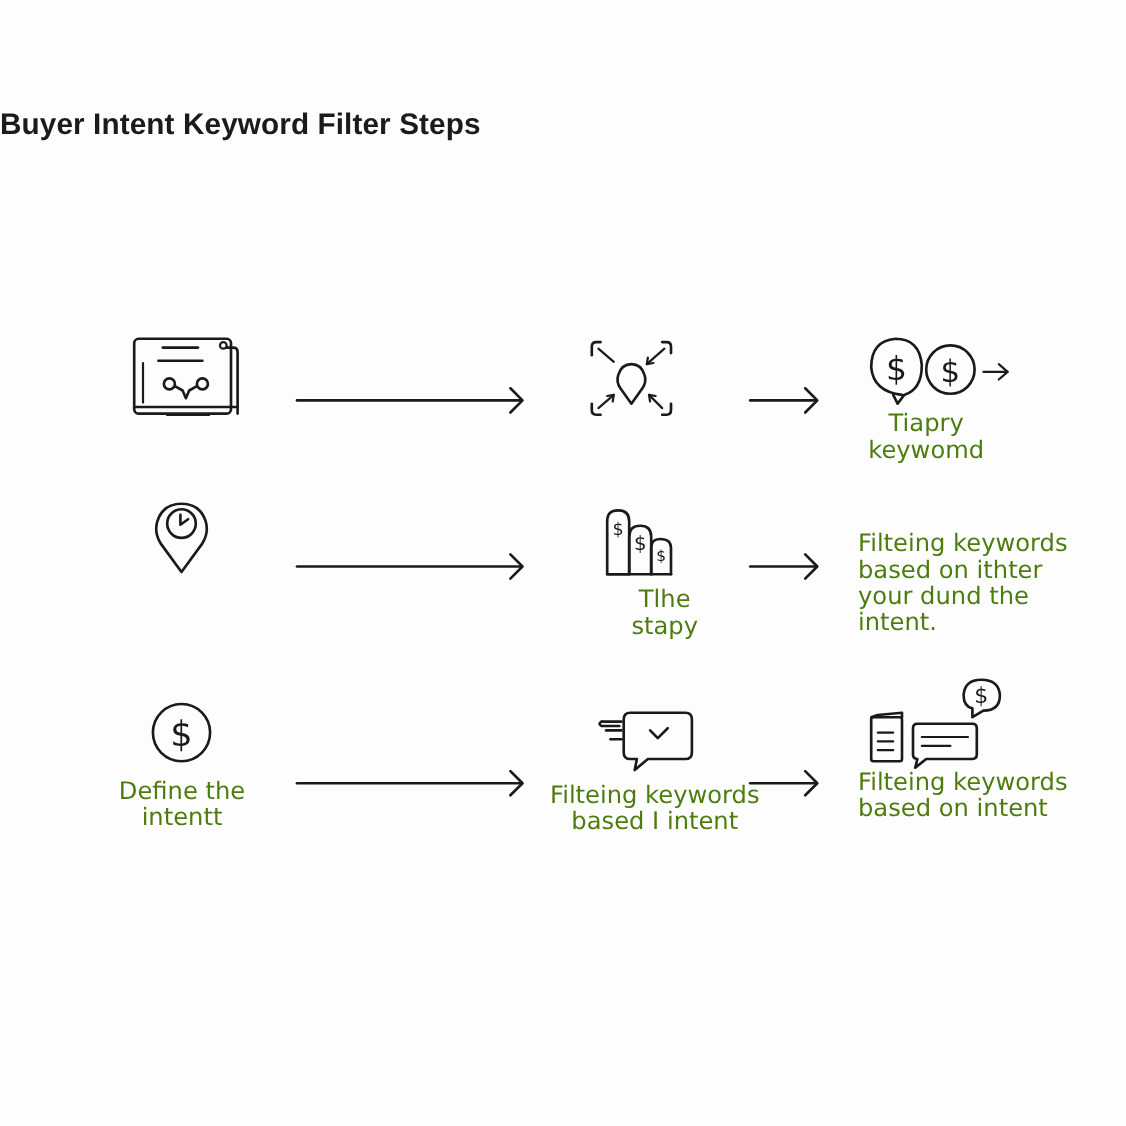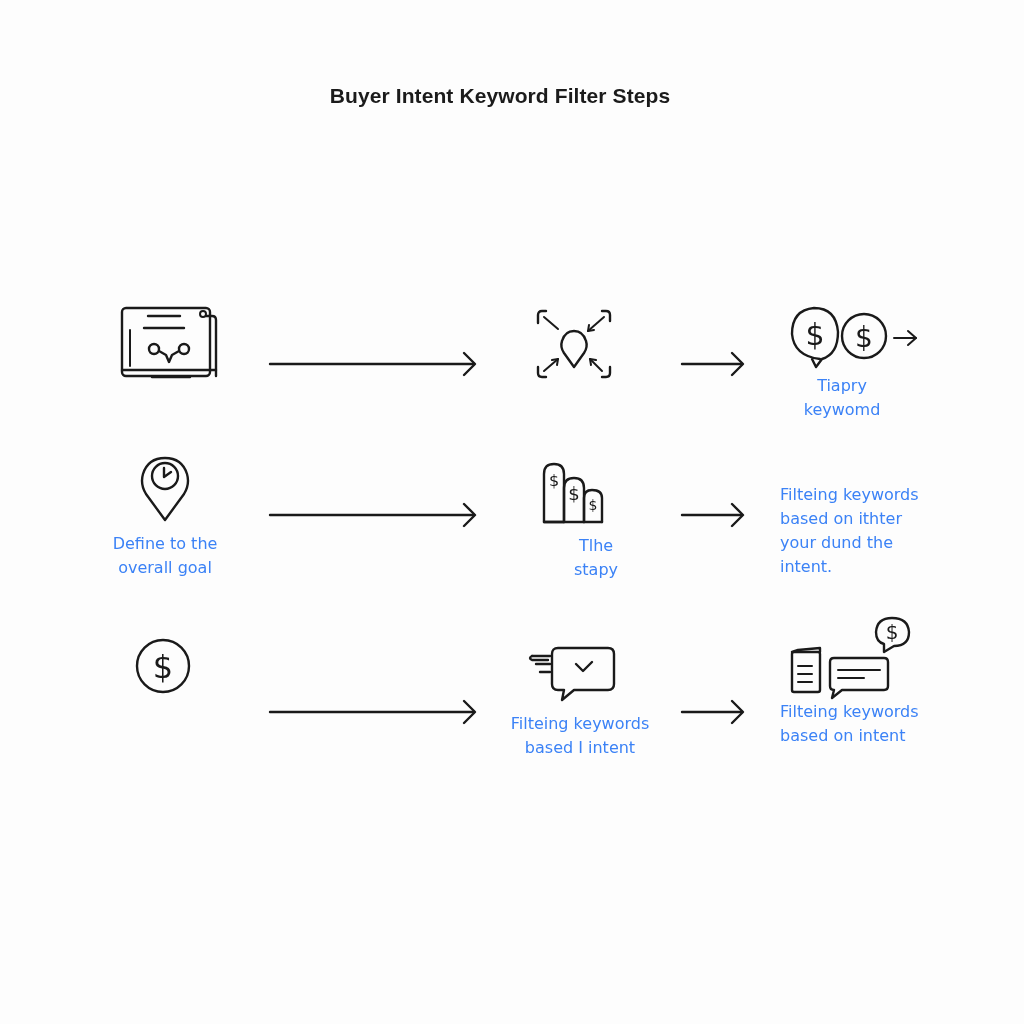--- a/index.html
+++ b/index.html
@@ -12,42 +12,42 @@
     }
     body {
       position: relative;
       font-family: "Liberation Sans", "DejaVu Sans", sans-serif;
       color: #1a1a1a;
     }
     .title {
       position: absolute;
       left: 0;
       width: 1000px;
-      top: 84px;
-      text-align: center;
-      font-size: 21px;
+      top: 98px;
+      text-align: left;
+      font-size: 27px;
       font-weight: bold;
       letter-spacing: 0.1px;
       color: #1b1b1b;
     }
     .node {
       position: absolute;
       display: flex;
       flex-direction: column;
       align-items: center;
     }
     .node svg {
       display: block;
       overflow: visible;
     }
     .label {
       font-family: "DejaVu Sans", sans-serif;
-      font-size: 16px;
+      font-size: 22px;
       line-height: 24px;
-      color: #3b82f6;
+      color: #4d7c0f;
       white-space: pre-line;
     }
     .label.center { text-align: center; }
     .label.left { text-align: left; }
     .arrow {
       position: absolute;
       display: block;
       overflow: visible;
     }
     .stroke { fill: none; stroke: #1a1a1a; stroke-width: 2.4; stroke-linecap: round; stroke-linejoin: round; }
@@ -114,22 +114,20 @@
   <div class="label center" style="margin-top:6px; margin-left:-26px;">Tiapry
 keywomd</div>
 </div>
 
 <div class="node" style="left:106px; top:456px;">
   <svg width="118" height="66" viewBox="0 0 118 66">
     <path class="stroke" d="M59 64 L40 38 Q34 28 37 18 Q42 2 59 2 Q76 2 81 18 Q84 28 78 38 Z"></path>
     <circle class="stroke" cx="59" cy="20" r="13"></circle>
     <path class="stroke" d="M58 12 V21 L65 16"></path>
   </svg>
-  <div class="label center" style="margin-top:10px;">Define to the
-overall goal</div>
 </div>
 
 <svg class="arrow" style="left:268px; top:501px;" width="212" height="28" viewBox="0 0 212 28">
   <line class="stroke" x1="2" y1="14" x2="206" y2="14"></line>
   <path class="stroke" d="M196 3 L207 14 L196 25"></path>
 </svg>
 
 <div class="node" style="left:534px; top:462px;">
   <svg width="80" height="62" viewBox="0 0 80 62">
     <path class="stroke" d="M8 60 V12 Q8 2 18 2 Q28 2 28 12 V60 Z"></path>
@@ -154,20 +152,22 @@
 based on ithter
 your dund the
 intent.</div>
 </div>
 
 <div class="node" style="left:108px; top:638px;">
   <svg width="110" height="56" viewBox="0 0 110 56">
     <circle class="stroke" cx="55" cy="28" r="26"></circle>
     <text class="glyph" x="55" y="40" text-anchor="middle" font-size="32">$</text>
   </svg>
+  <div class="label center" style="margin-top:14px;">Define the
+intentt</div>
 </div>
 
 <svg class="arrow" style="left:268px; top:698px;" width="212" height="28" viewBox="0 0 212 28">
   <line class="stroke" x1="2" y1="14" x2="206" y2="14"></line>
   <path class="stroke" d="M196 3 L207 14 L196 25"></path>
 </svg>
 
 <div class="node" style="left:500px; top:646px;">
   <svg width="160" height="56" viewBox="0 0 160 56">
     <path class="stroke" d="M58 2 H108 Q114 2 114 8 V38 Q114 44 108 44 H74 L62 54 L64 44 H58 Q52 44 52 38 V8 Q52 2 58 2 Z"></path>

